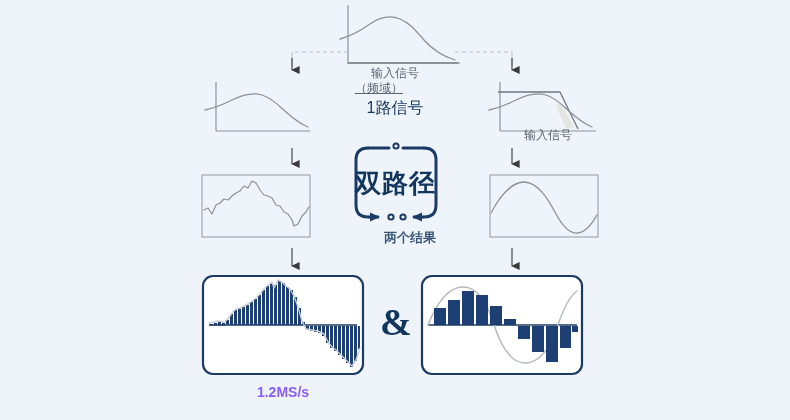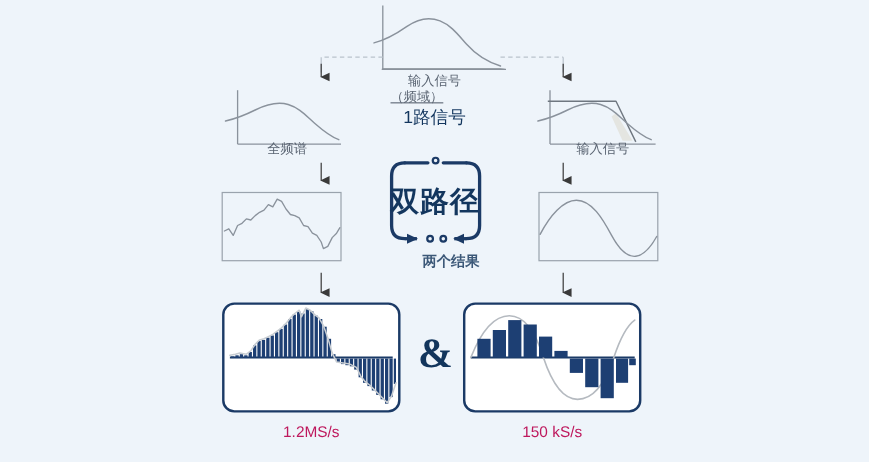--- a/index.html
+++ b/index.html
@@ -15,21 +15,21 @@
   .lbl{
     position:absolute;
     color:#5a6472;
     font-size:12px;
     text-align:center;
     white-space:nowrap;
     line-height:15px;
   }
   .lbl.dark{color:#13365e;font-weight:normal;font-size:16px;}
   .lbl.result{color:#3c5878;font-size:13px;font-weight:bold;}
-  .lbl.rate{color:#be185d;font-size:14px;font-weight:normal;}
+  .lbl.rate{color:#8b5cf6;font-size:14px;font-weight:bold;}
   .center-text{
     position:absolute;
     color:#13365e;
     font-size:26px;
     font-weight:bold;
     letter-spacing:1px;
     white-space:nowrap;
   }
   .amp{
     position:absolute;
@@ -202,24 +202,22 @@
         <rect x="560" y="326" width="11" height="22"></rect>
         <rect x="572" y="326" width="6" height="6"></rect>
       </g>
     </g>
   </svg>
 
   <div class="lbl" style="left:340px;top:66px;width:110px;">输入信号</div>
   <div class="lbl" style="left:324px;top:81px;width:110px;text-decoration:underline;">（频域）</div>
   <div class="lbl dark" style="left:340px;top:100px;width:110px;">1路信号</div>
 
-  <div class="lbl" style="left:216px;top:128px;width:90px;">全频谱</div>
   <div class="lbl" style="left:500px;top:128px;width:96px;">输入信号</div>
 
   <div class="center-text" style="left:355px;top:166px;width:82px;">双路径</div>
   <div class="lbl result" style="left:356px;top:230px;width:80px;text-align:right;">两个结果</div>
 
   <div class="amp" style="left:380px;top:300px;">&amp;</div>
 
   <div class="lbl rate" style="left:233px;top:385px;width:100px;">1.2MS/s</div>
-  <div class="lbl rate" style="left:452px;top:385px;width:100px;">150 kS/s</div>
 
 </div>
 
 </body></html>

